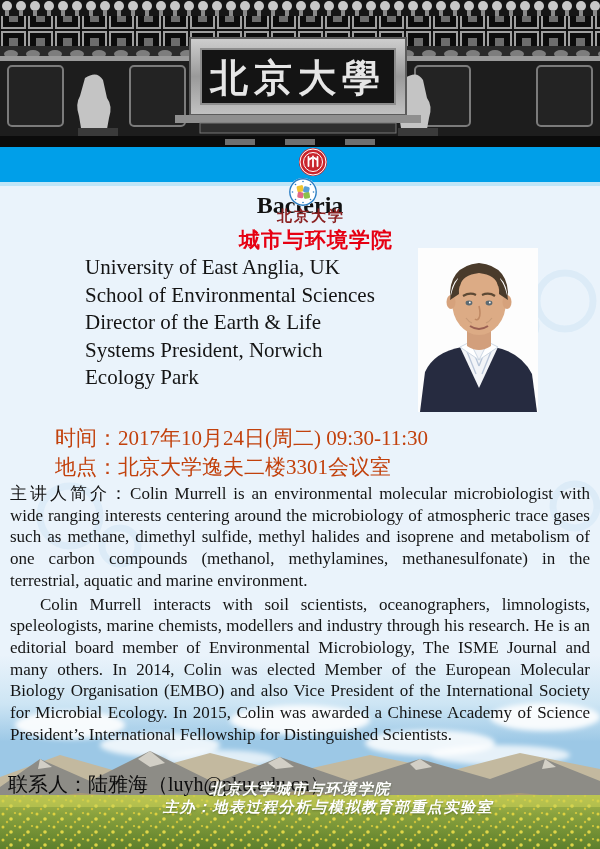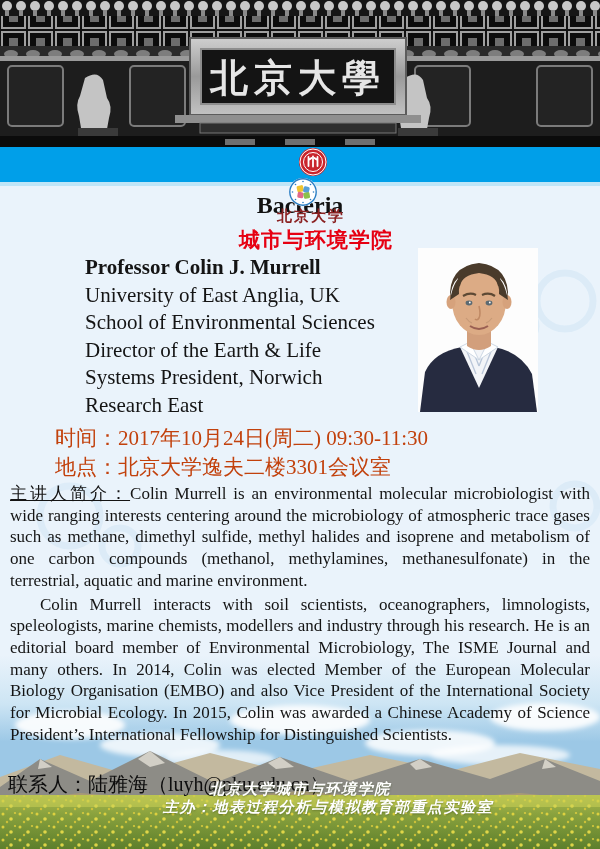--- a/index.html
+++ b/index.html
@@ -46,21 +46,21 @@
   }
   
   .schedule{
     position:absolute;left:55px;top:424px;width:520px;z-index:2;
     font-size:21px;line-height:29px;color:#c2410c;
   }
   
   .bio{position:absolute;left:10px;top:483px;width:580px;z-index:2;color:#141414;}
   .bio p{margin:0;font-size:17px;line-height:21.7px;text-align:justify;}
   .bio p.p2{margin-top:2px;text-indent:30px;}
-  .bio .intro-label{letter-spacing:.5px;text-decoration:underline;}
+  .bio .intro-label{letter-spacing:.5px;}
   
   .contact{
     position:absolute;left:8px;top:772px;width:584px;z-index:2;
     font-size:20px;line-height:24px;color:#0d0d0d;
   }
   
   .landscape{position:absolute;left:0;top:655px;width:600px;height:194px;z-index:1;}
   .host{
     position:absolute;left:0;width:600px;z-index:2;text-align:center;
     color:#fff;font-weight:bold;font-style:italic;font-size:15px;letter-spacing:1.5px;
@@ -176,26 +176,25 @@
         <circle cx="120" cy="360" r="18"></circle>
       <circle cx="575" cy="320" r="22"></circle>
     </g>
   </svg>
 
   <div class="title">
     <div>Bacteria</div>
   </div>
 
   <div class="speaker">
-    <div class="name">Professor Colin J. Murrell</div>
     <div>University of East Anglia, UK</div>
     <div>School of Environmental Sciences</div>
     <div>Director of the Earth &amp; Life</div>
     <div>Systems President, Norwich</div>
-    <div>Research East</div>
+    <div>Ecology Park</div>
   </div>
 
   <svg class="portrait" viewBox="0 0 120 164" aria-hidden="true">
     <rect width="120" height="164" fill="#fdfdfd"></rect>
 
     <path d="M2 164 L7 124 Q16 104 44 99 L76 99 Q103 104 114 126 L119 164 Z" fill="#262b40"></path>
 
     <path d="M42 99 L61 140 L80 99 Z" fill="#f3f5f8"></path>
     <g stroke="#b9c6d8" stroke-width="1.3">
       <path d="M48 101 L58 126"></path>

